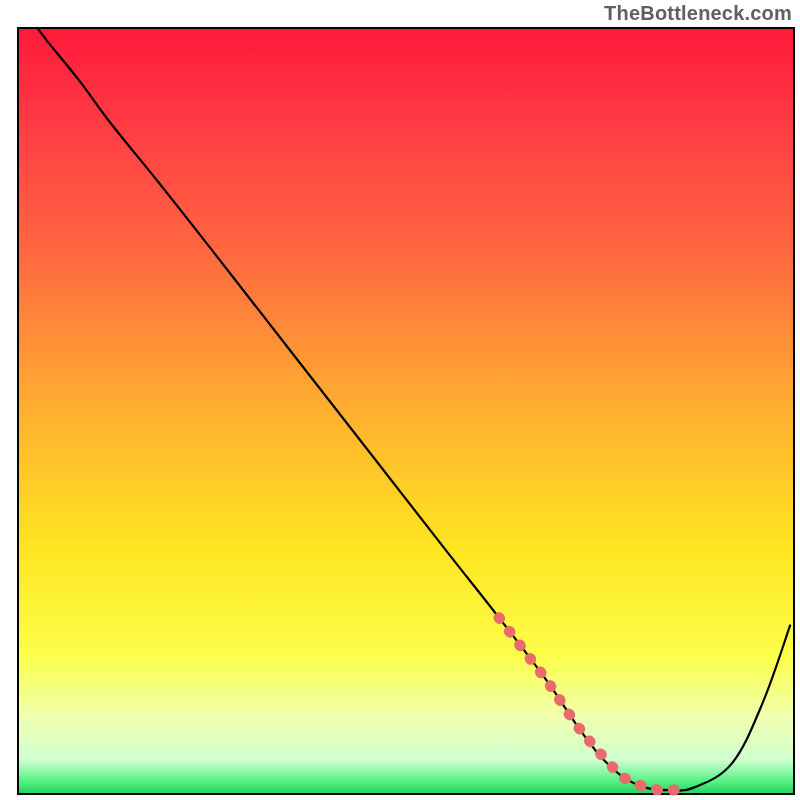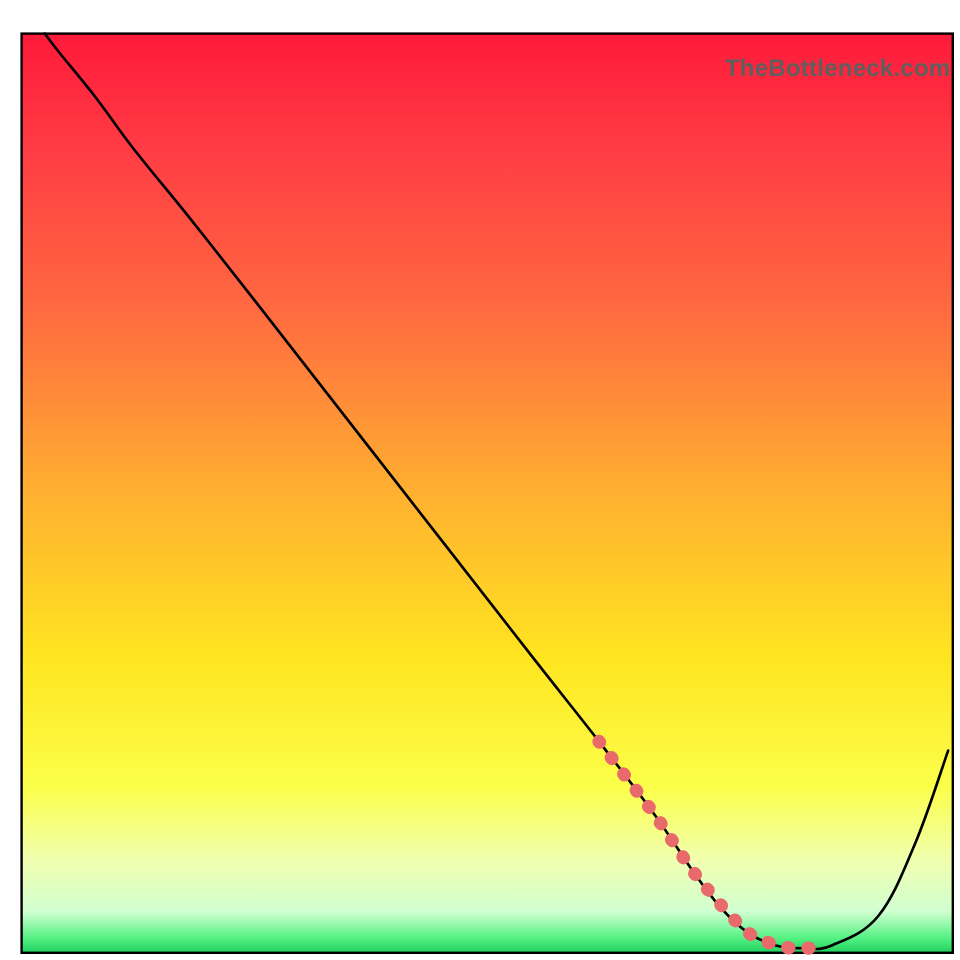--- a/index.html
+++ b/index.html
@@ -18,21 +18,20 @@
   }
   #attribution {
     position: absolute;
     top: 2px;
     right: 8px;
     font-size: 20px;
     font-weight: 600;
     color: #5f5f5f;
     letter-spacing: 0.2px;
     z-index: 20;
-    margin-top: 44px;
   }
   svg {
     position: absolute;
     top: 0;
     left: 0;
   }
 </style>
 </head>
 <body>
 <div id="container">

